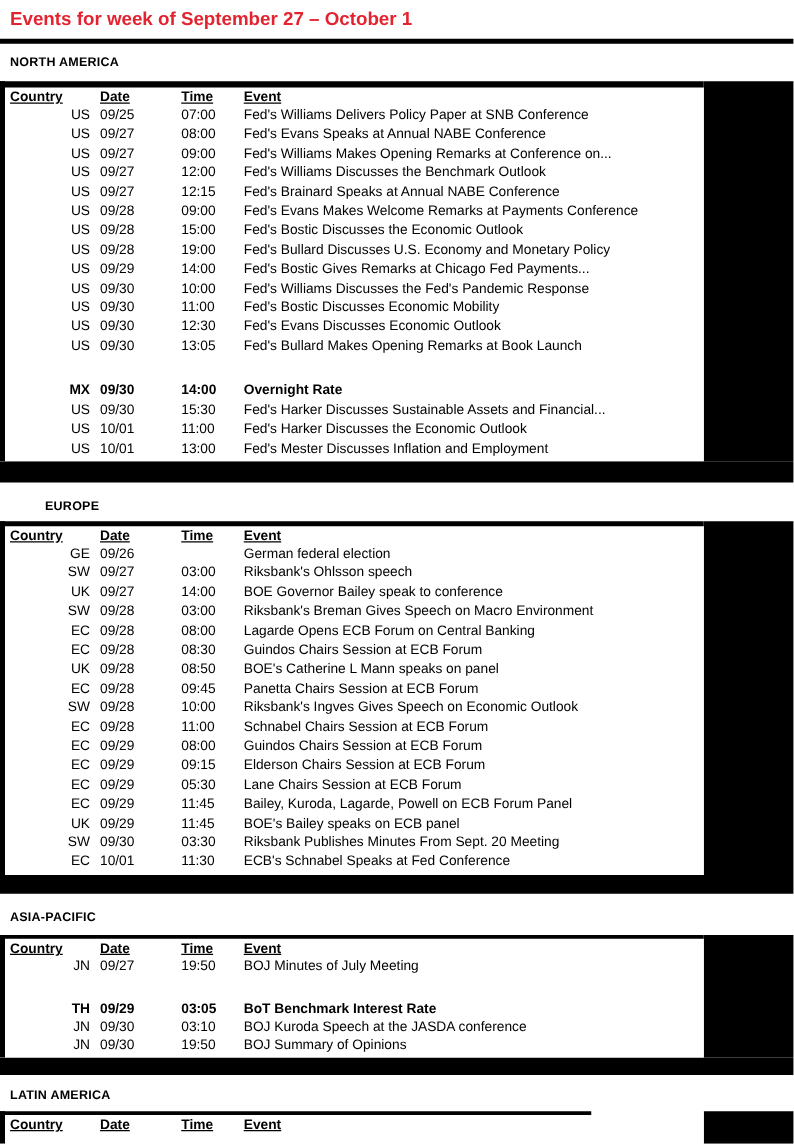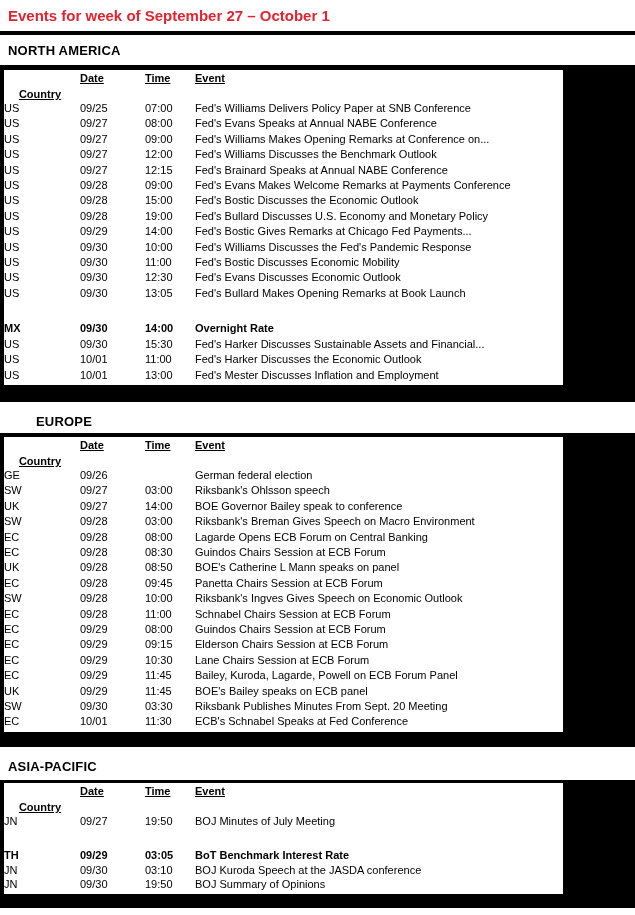--- a/index.html
+++ b/index.html
@@ -16,21 +16,21 @@
     padding:7px 8px 0 8px;
     font-size:15px;line-height:18px;
     font-weight:bold;
   }
   .title-divider{
     margin-top:6px;
     height:4px;background:#000;width:635px;
   }
   
   .sec-heading{
-    font-size:13px;line-height:15px;font-weight:bold;
+    font-size:10px;line-height:15px;font-weight:bold;
     margin:8px 0 7px 8px;
     letter-spacing:0.2px;
   }
   .sec-eu .sec-heading{margin:12px 0 4px 8px;padding-left:28px;}
   .sec-ap .sec-heading{margin:12px 0 6px 8px;}
   .sec-la .sec-heading{margin:9px 0 5px 8px;}
   
   .tablewrap{position:relative;width:635px;}
   .tbl{
     width:559px;
@@ -58,22 +58,22 @@
   .trow{
     display:grid;
     grid-template-columns:68px 66px 40px auto;
     font-size:11px;line-height:15.4px;
     white-space:nowrap;
   }
   .sec-ap .trow{line-height:14.5px;}
   .sec-la .trow{line-height:15px;}
   .thead .cell{font-weight:bold;text-decoration:underline;}
   .thead{line-height:14px !important;}
-  .cell-country{text-align:left;}
-  .thead .cell-country{text-align:center;padding-left:4px;margin-top:16px;}
+  .cell-country{text-align:right;}
+  .thead .cell-country{text-align:left;padding-left:4px;}
   .cell-date{padding-left:8px;}
   .cell-time{padding-left:7px;}
   .cell-event{padding-left:17px;overflow:hidden;}
   .trow.bold .cell{font-weight:bold;margin-top:20px;}
 </style>
 </head>
 <body>
 
 <div class="page">
 
@@ -280,21 +280,21 @@
   </div>
             <div class="trow">
     <div class="cell cell-country">EC</div>
     <div class="cell cell-date">09/29</div>
     <div class="cell cell-time">09:15</div>
     <div class="cell cell-event">Elderson Chairs Session at ECB Forum</div>
   </div>
             <div class="trow">
     <div class="cell cell-country">EC</div>
     <div class="cell cell-date">09/29</div>
-    <div class="cell cell-time">10:30</div>
+    <div class="cell cell-time">05:30</div>
     <div class="cell cell-event">Lane Chairs Session at ECB Forum</div>
   </div>
             <div class="trow">
     <div class="cell cell-country">EC</div>
     <div class="cell cell-date">09/29</div>
     <div class="cell cell-time">11:45</div>
     <div class="cell cell-event">Bailey, Kuroda, Lagarde, Powell on ECB Forum Panel</div>
   </div>
             <div class="trow">
     <div class="cell cell-country">UK</div>

